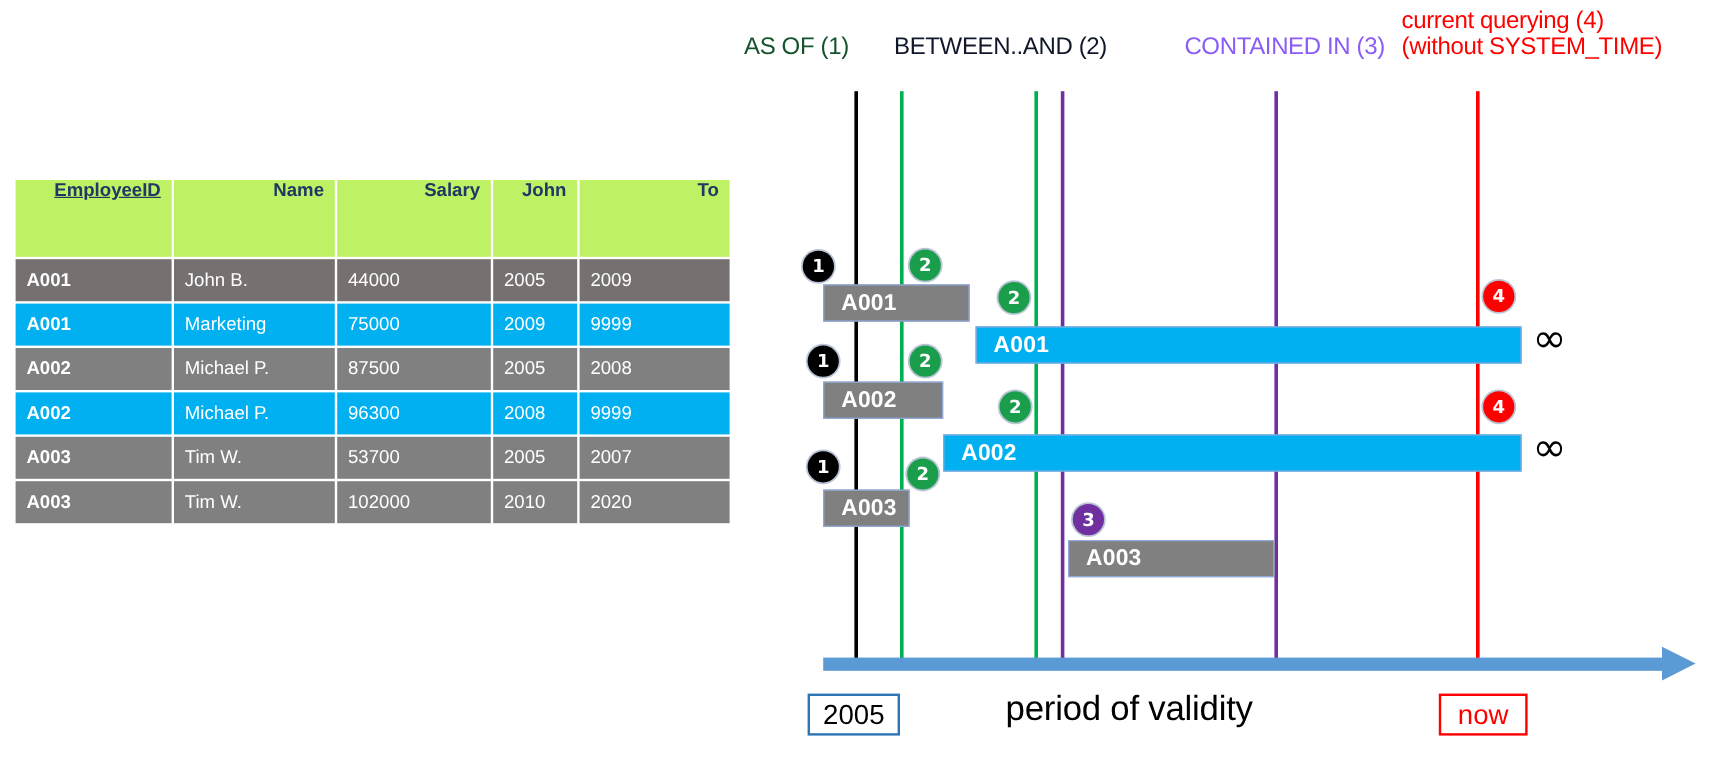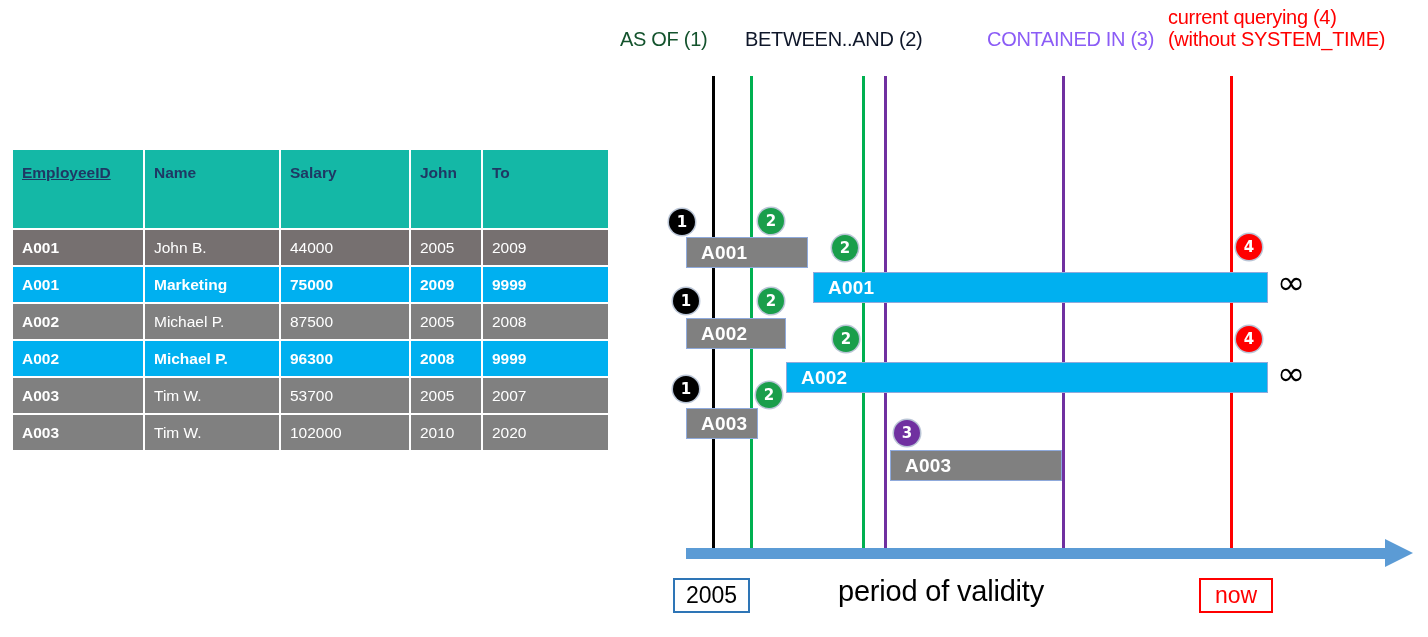--- a/index.html
+++ b/index.html
@@ -29,37 +29,37 @@
   #employee-table th,
   #employee-table td {
     padding: 0 9px;
     font-size: 15.5px;
     text-align: left;
     vertical-align: middle;
     overflow: hidden;
     white-space: nowrap;
   }
   #employee-table thead th {
-    background: #14b8a6;
+    background: #bef264;
     color: #1f3864;
     font-weight: bold;
     height: 64px;
     vertical-align: top;
-    padding-top: 14px;
+    text-align: right;
   }
   #employee-table thead th.underlined span {
     text-decoration: underline;
   }
   #employee-table tbody td {
     height: 35px;
     color: #ffffff;
   }
   tr.row-gray-warm td { background: #767070; }
   tr.row-gray      td { background: #808080; }
-  tr.row-cyan      td { background: #00b0f0; font-weight: bold; }
+  tr.row-cyan      td { background: #00b0f0; }
   #employee-table tbody td.idcell { font-weight: bold; }
 
   
   col.c-id    { width: 130px; }
   col.c-name  { width: 134px; }
   col.c-sal   { width: 128px; }
   col.c-from  { width: 70px; }
   col.c-to    { width: 125px; }
 
   

